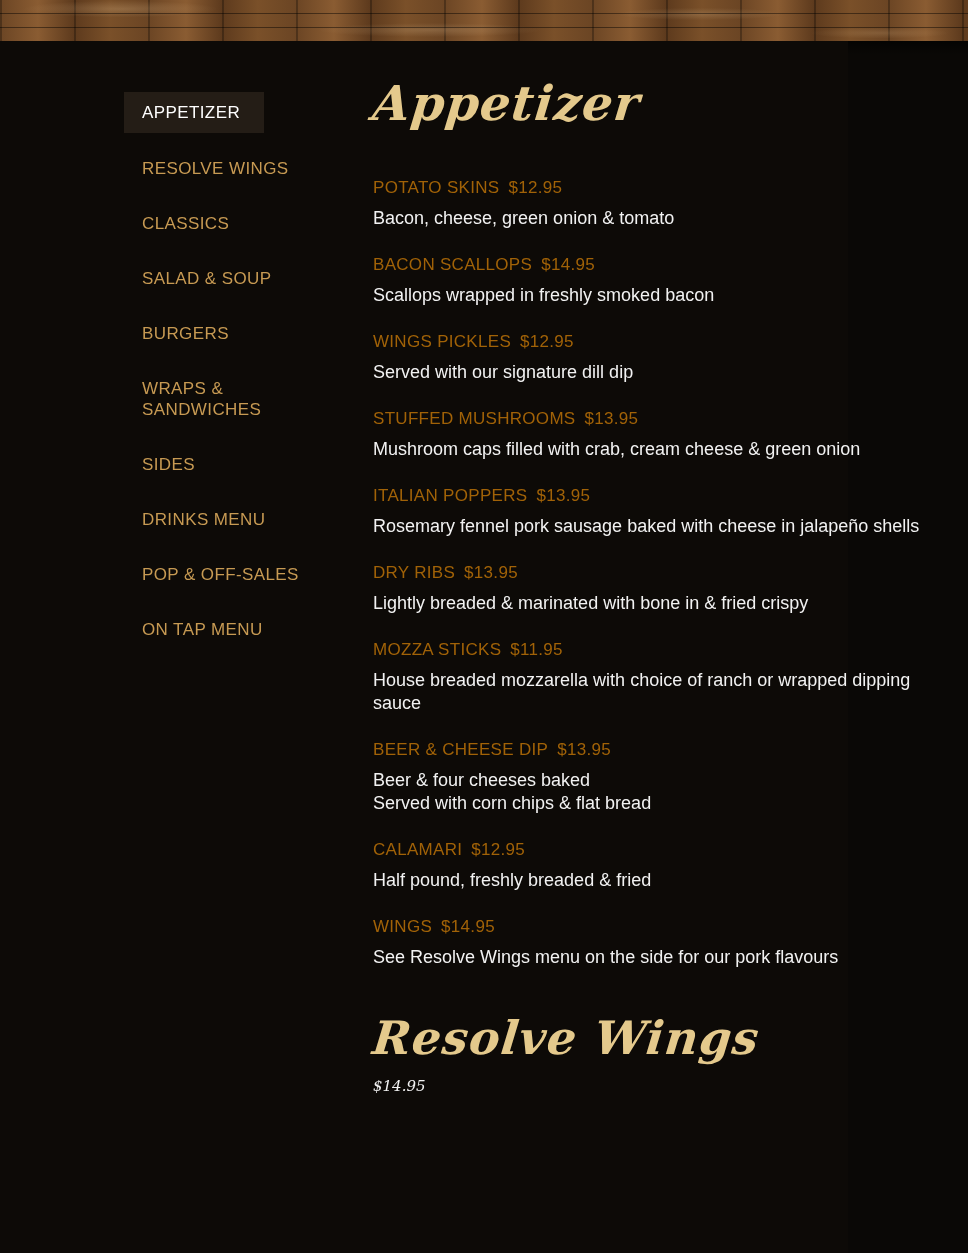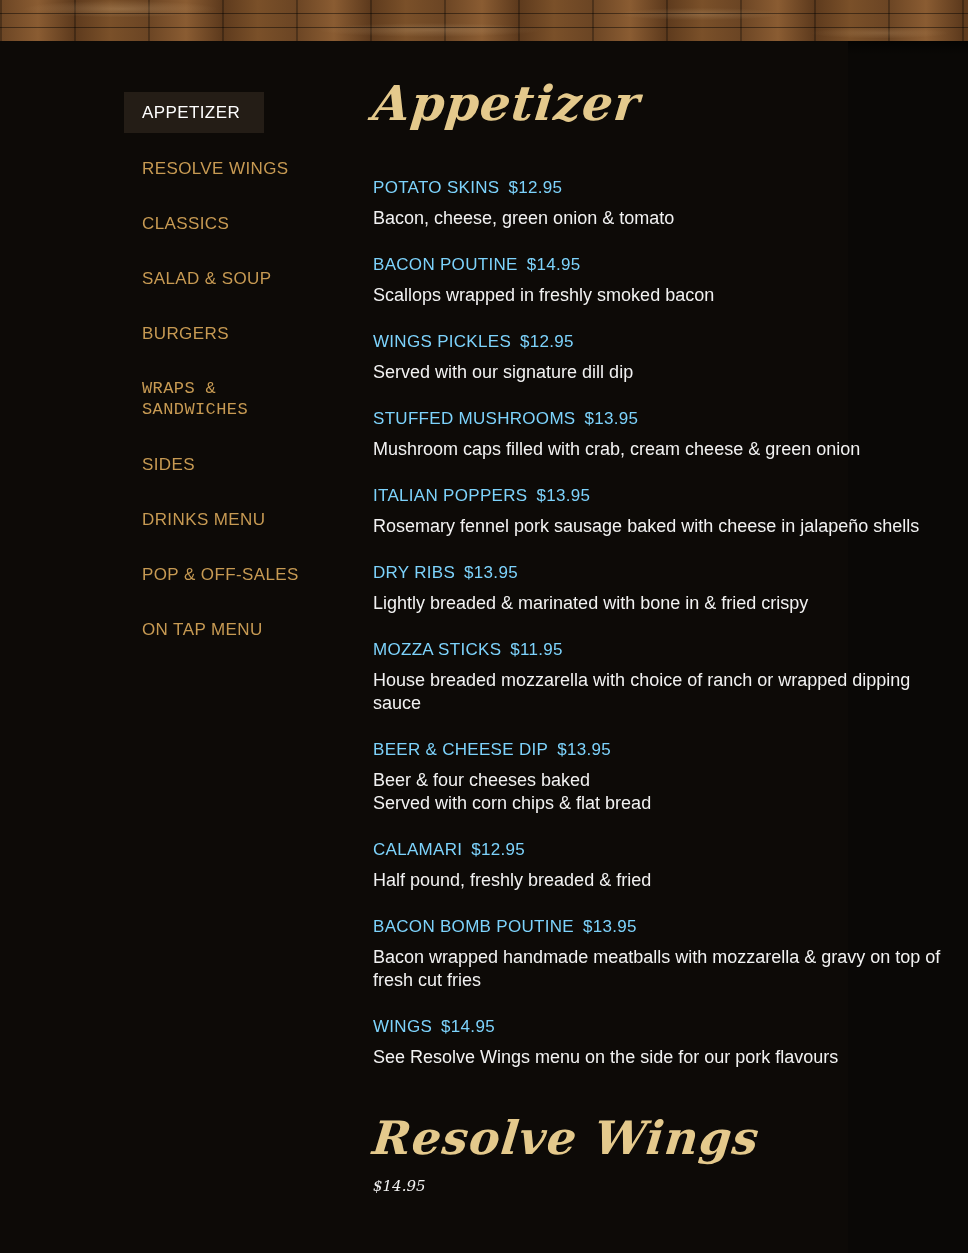--- a/index.html
+++ b/index.html
@@ -109,21 +109,21 @@
     margin-top: 42px;
     margin-bottom: 12px;
   }
 
   .dish {
     margin-bottom: 24px;
   }
   .dish-head {
     font-size: 17px;
     letter-spacing: 0.3px;
-    color: #7dd3fc;
+    color: #a16207;
     line-height: 22px;
     margin-bottom: 8px;
   }
   .dish-head .price {
     margin-left: 9px;
   }
   .dish-desc {
     font-size: 18px;
     line-height: 23px;
     color: #f2f2f2;
@@ -147,41 +147,41 @@
 <div class="wood-shadow"></div>
 
 <div class="page">
 
   <nav class="sidebar">
     <a class="nav-item active">APPETIZER</a>
     <a class="nav-item">RESOLVE WINGS</a>
     <a class="nav-item">CLASSICS</a>
     <a class="nav-item">SALAD &amp; SOUP</a>
     <a class="nav-item">BURGERS</a>
-    <a class="nav-item" style="width:125px;font-family:Liberation Mono, monospace;">WRAPS &amp; SANDWICHES</a>
+    <a class="nav-item" style="width:125px;">WRAPS &amp; SANDWICHES</a>
     <a class="nav-item">SIDES</a>
     <a class="nav-item">DRINKS MENU</a>
     <a class="nav-item">POP &amp; OFF-SALES</a>
     <a class="nav-item">ON TAP MENU</a>
   </nav>
 
   <main class="content">
 
     <h1 class="script-title">Appetizer</h1>
 
     <div class="dish">
       <div class="dish-head">
         <span>POTATO SKINS</span><span class="price">$12.95</span>
       </div>
       <div class="dish-desc">Bacon, cheese, green onion &amp; tomato</div>
     </div>
 
     <div class="dish">
       <div class="dish-head">
-        <span>BACON POUTINE</span><span class="price">$14.95</span>
+        <span>BACON SCALLOPS</span><span class="price">$14.95</span>
       </div>
       <div class="dish-desc">Scallops wrapped in freshly smoked bacon</div>
     </div>
 
     <div class="dish">
       <div class="dish-head">
         <span>WINGS PICKLES</span><span class="price">$12.95</span>
       </div>
       <div class="dish-desc">Served with our signature dill dip</div>
     </div>
@@ -222,26 +222,20 @@
 Served with corn chips &amp; flat bread</div>
     </div>
 
     <div class="dish">
       <div class="dish-head">
         <span>CALAMARI</span><span class="price">$12.95</span>
       </div>
       <div class="dish-desc">Half pound, freshly breaded &amp; fried</div>
     </div>
 
-    <div class="dish">
-      <div class="dish-head">
-        <span>BACON BOMB POUTINE</span><span class="price">$13.95</span>
-      </div>
-      <div class="dish-desc" style="max-width:590px;">Bacon wrapped handmade meatballs with mozzarella &amp; gravy on top of fresh cut fries</div>
-    </div>
 
     <div class="dish">
       <div class="dish-head">
         <span>WINGS</span><span class="price">$14.95</span>
       </div>
       <div class="dish-desc">See Resolve Wings menu on the side for our pork flavours</div>
     </div>
 
     <div class="section-two">
       <h1 class="script-title">Resolve Wings</h1>

